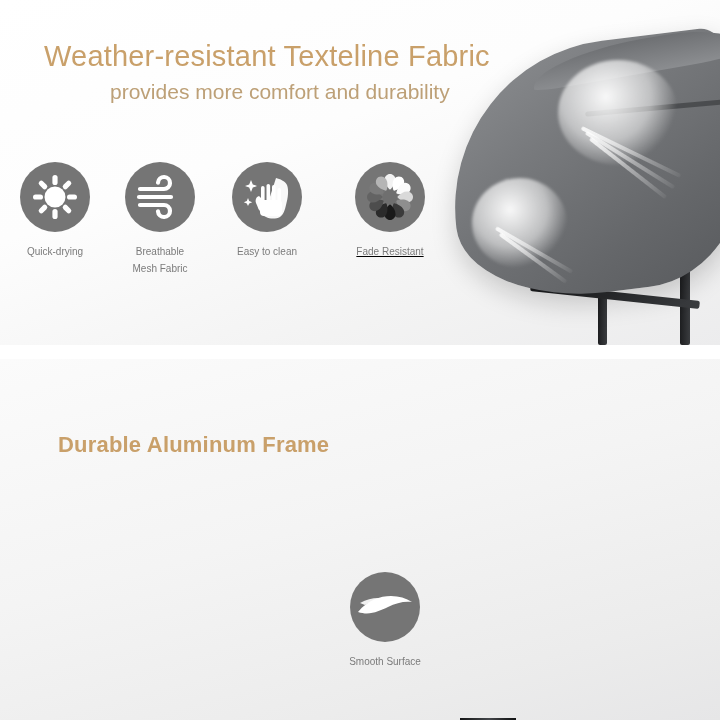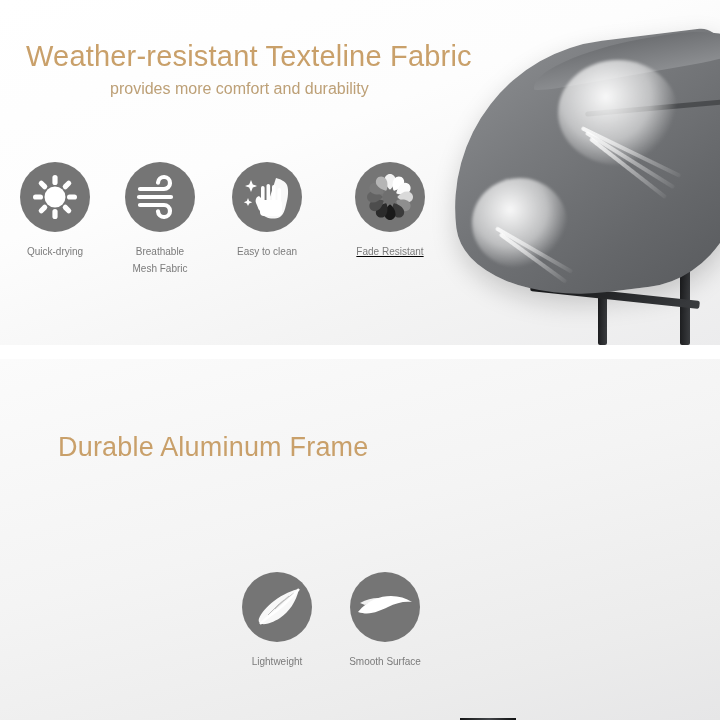--- a/index.html
+++ b/index.html
@@ -13,23 +13,23 @@
   
   .panel{position:absolute;left:0;width:720px;overflow:hidden;}
   .panel-top{top:0;height:345px;
     background:linear-gradient(160deg,#ffffff 0%,#fdfdfd 40%,#f3f3f3 75%,#ececed 100%);}
   .panel-divider{position:absolute;left:0;top:345px;width:720px;height:14px;background:#ffffff;}
   .panel-bottom{top:359px;height:361px;
     background:linear-gradient(165deg,#fbfbfb 0%,#f4f4f4 45%,#ececec 80%,#e6e6e7 100%);}
 
   
   .headline{position:absolute;color:#c9a06a;letter-spacing:.2px;white-space:nowrap;}
-  .h-top{left:26px;top:40px;font-size:29px;font-weight:400;}
-  .sub-top{left:110px;top:80px;font-size:16px;color:#bda077;white-space:nowrap;position:absolute;}
-  .h-bottom{left:58px;top:432px;font-size:27px;font-weight:400;color:#c9a06a;}
+  .h-top{left:44px;top:40px;font-size:29px;font-weight:400;}
+  .sub-top{left:110px;top:80px;font-size:21px;color:#bda077;white-space:nowrap;position:absolute;}
+  .h-bottom{left:58px;top:432px;font-size:22px;font-weight:700;color:#c9a06a;}
 
   
   .feature{position:absolute;width:110px;text-align:center;}
   .circle{width:70px;height:70px;border-radius:50%;background:#757575;margin:0 auto;position:relative;}
   .feature .cap{margin-top:11px;font-size:10px;line-height:17px;color:#7b7b7b;}
 
   
   .circle svg{position:absolute;left:0;top:0;width:70px;height:70px;}
 
   
@@ -199,35 +199,20 @@
     <div class="photo-bot">
 
       <div class="post"></div>
 
     </div>
 
     <div class="headline h-bottom" style="position:absolute;left:58px;top:73px;">Durable Aluminum Frame</div>
 
 
 
-    <div class="feature" style="left:222px;top:213px;">
-      <div class="circle">
-        <svg viewBox="0 0 70 70" aria-hidden="true">
-          <path d="M57 17c-6 1-16 5-25 12-7 5.5-13 12-15 17.5-1 3 .5 5 3 5.5 4 .8 11-1.5 18-6 9-6 16-16 19-29z" fill="#fff" opacity=".95"></path>
-          <g stroke="#8a8a8a" stroke-width=".9" opacity=".55" fill="none">
-            <path d="M52 21c-7 5-14 11-19 16"></path>
-            <path d="M47 24c-6 5-12 10-17 15"></path>
-            <path d="M42 28c-5 4-10 9-14 13"></path>
-            <path d="M37 32c-4 4-8 8-11 11"></path>
-          </g>
-          <path d="M57 17c-6 7-16 17-24 23-7 5-12 9-15 12" stroke="#fff" stroke-width="2.4" fill="none"></path>
-        </svg>
-      </div>
-      <div class="cap">Lightweight</div>
-    </div>
 
     <div class="feature" style="left:330px;top:213px;text-align:center;">
       <div class="circle">
         <svg viewBox="0 0 70 70" aria-hidden="true">
           <path d="M8 40c10-12 22-16 33-16 8 0 15 2 21 6-8-1-16 1-24 5-9 4-18 9-30 5z" fill="#fff"></path>
           <path d="M10 31c9-5 18-6 26-4-7 0-14 2-21 6z" fill="#fff" opacity=".9"></path>
         </svg>
       </div>
       <div class="cap">Smooth Surface</div>
     </div>

